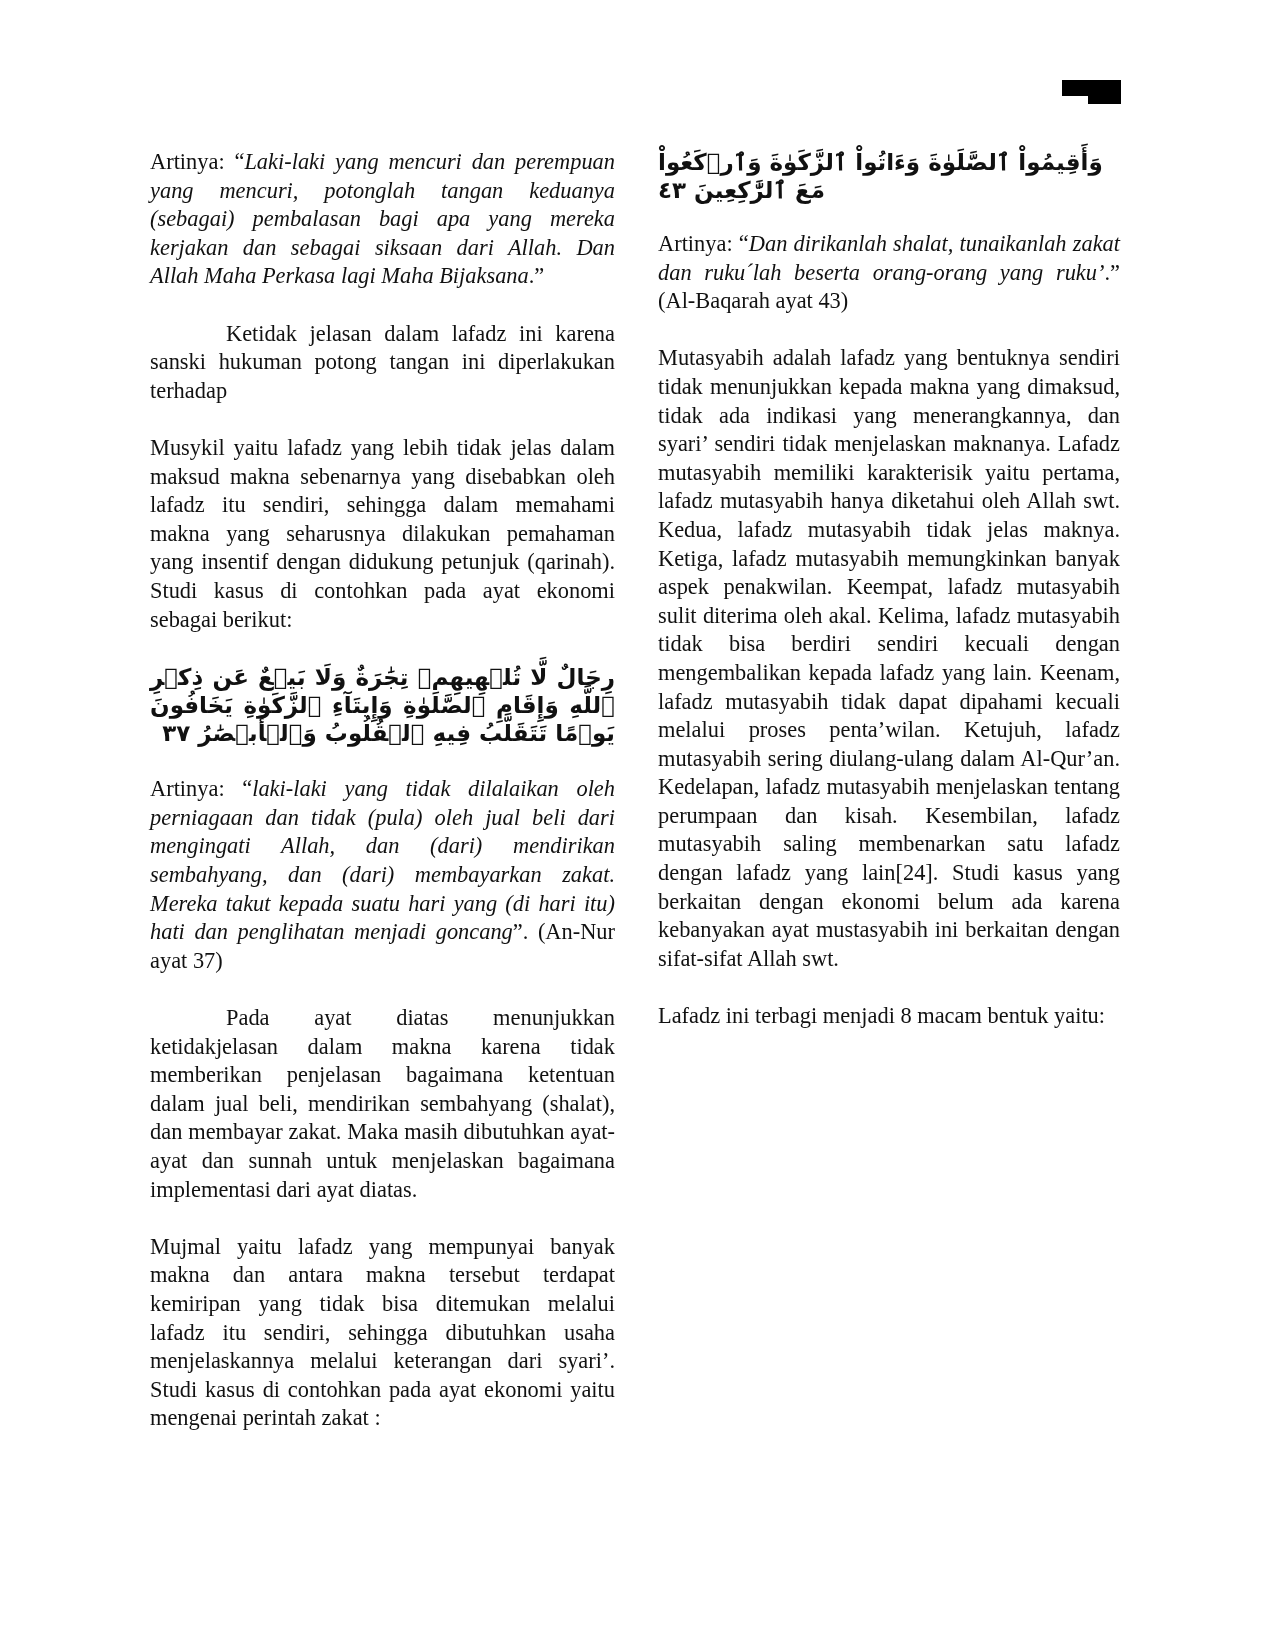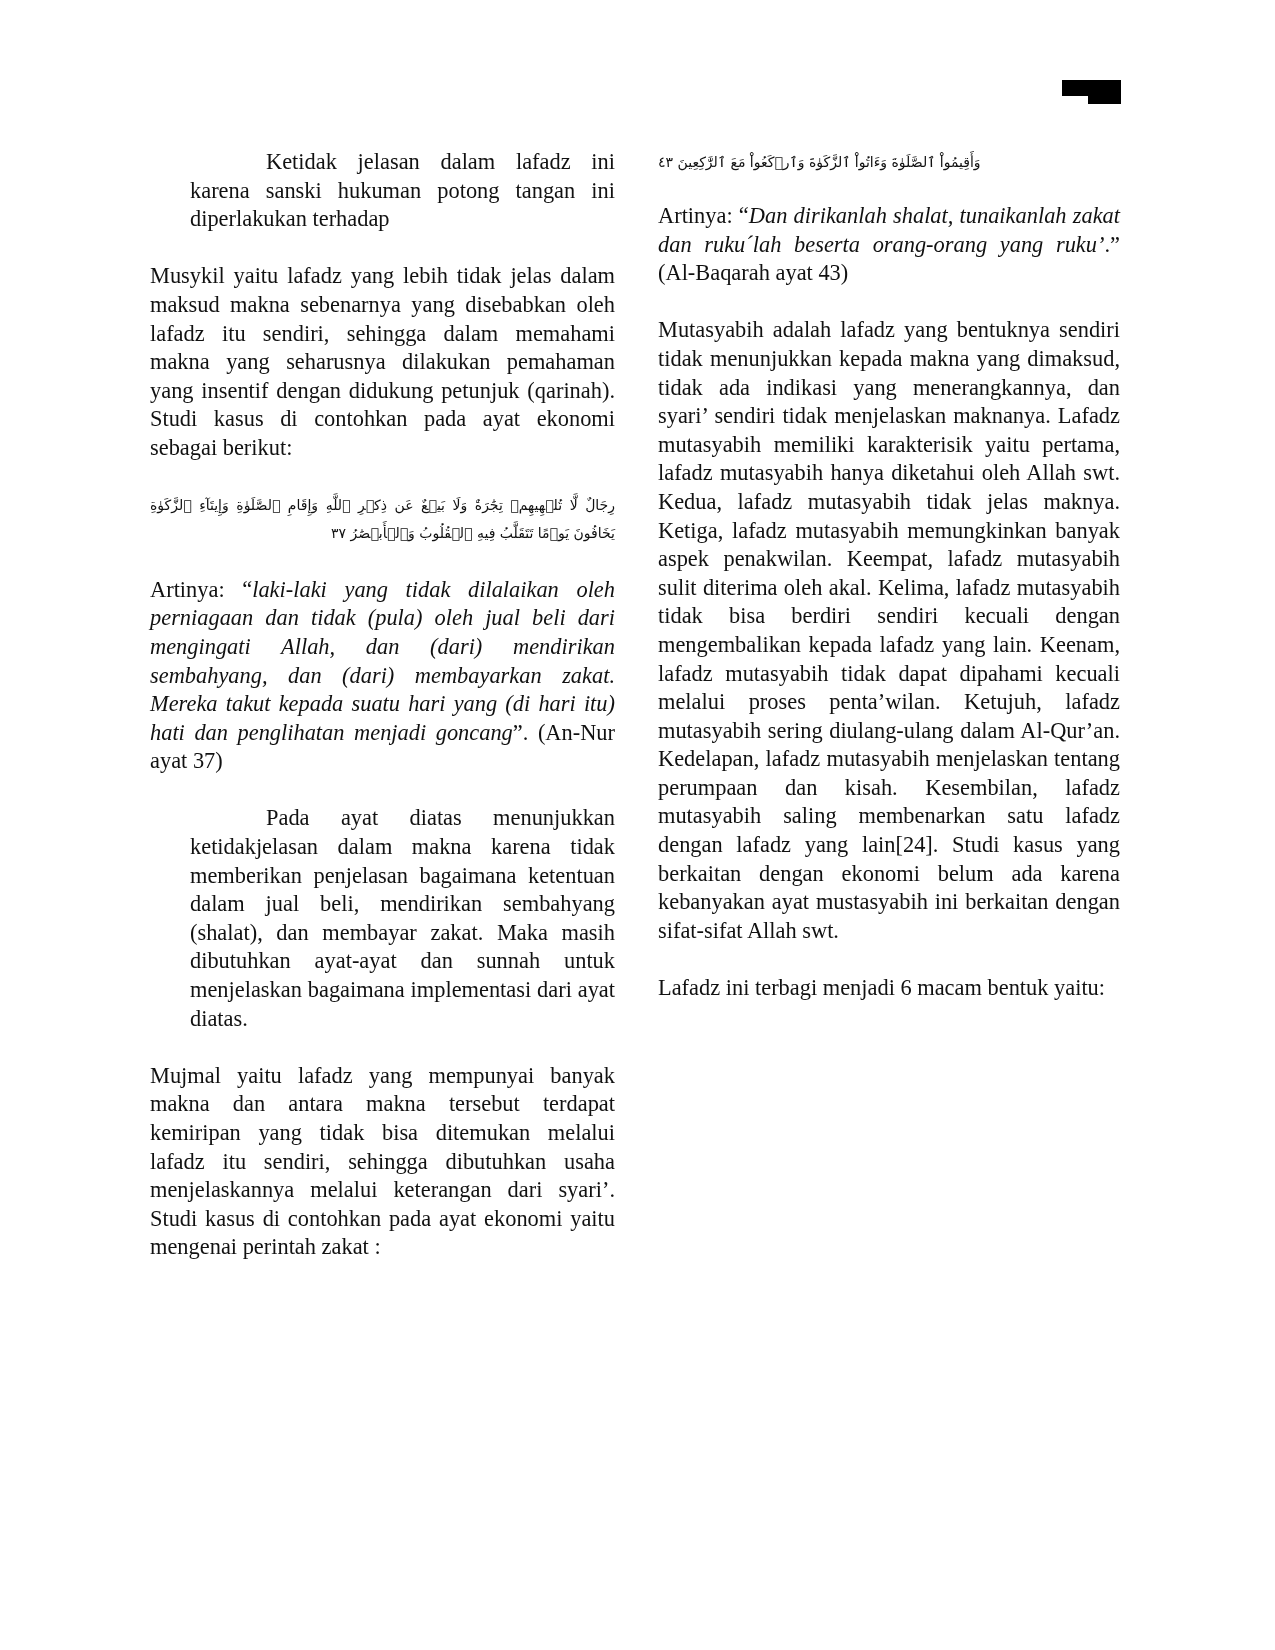--- a/index.html
+++ b/index.html
@@ -39,44 +39,46 @@
       font-size: 22.4px;
       line-height: 28.6px;
       text-align: justify;
     }
     .col-left { left: 150px; }
     .col-right { left: 658px; width: 462px; }
     .para {
       margin: 0 0 28.6px 0;
       text-align: justify;
     }
-    .para.indent { text-indent: 76px; margin-left: 40px; }
+    .para.indent { text-indent: 76px; }
     .para .it { font-style: italic; }
     .arabic {
       direction: rtl;
       text-align: justify;
       font-family: "DejaVu Sans", sans-serif;
-      font-size: 14px;
+      font-size: 23px;
       line-height: 28px;
       margin: 0 0 28.6px 0;
+      font-weight: bold;
     }
     .arabic.single {
       text-align: left;
       direction: rtl;
       padding-top: 0;
       margin-bottom: 26px;
     }
   </style>
 </head>
 <body>
 
 <div class="corner-mark"></div>
 
 <div class="column col-left">
 
+  <p class="para"><span>Artinya: “</span><span class="it">Laki-laki yang mencuri dan perempuan yang mencuri, potonglah tangan keduanya (sebagai) pembalasan bagi apa yang mereka kerjakan dan sebagai siksaan dari Allah. Dan Allah Maha Perkasa lagi Maha Bijaksana</span><span>.”</span></p>
 
   <p class="para indent">Ketidak jelasan dalam lafadz ini karena sanski hukuman potong tangan ini diperlakukan terhadap</p>
 
   <p class="para">Musykil yaitu lafadz yang lebih tidak jelas dalam maksud makna sebenarnya yang disebabkan oleh lafadz itu sendiri, sehingga dalam memahami makna yang seharusnya dilakukan pemahaman yang insentif dengan didukung petunjuk (qarinah). Studi kasus di contohkan pada ayat ekonomi sebagai berikut:</p>
 
   <p class="arabic" lang="ar">رِجَالٌ لَّا تُلۡهِيهِمۡ تِجَٰرَةٌ وَلَا بَيۡعٌ عَن ذِكۡرِ ٱللَّهِ وَإِقَامِ ٱلصَّلَوٰةِ وَإِيتَآءِ ٱلزَّكَوٰةِ يَخَافُونَ يَوۡمًا تَتَقَلَّبُ فِيهِ ٱلۡقُلُوبُ وَٱلۡأَبۡصَٰرُ ٣٧</p>
 
   <p class="para"><span>Artinya: “</span><span class="it">laki-laki yang tidak dilalaikan oleh perniagaan dan tidak (pula) oleh jual beli dari mengingati Allah, dan (dari) mendirikan sembahyang, dan (dari) membayarkan zakat. Mereka takut kepada suatu hari yang (di hari itu) hati dan penglihatan menjadi goncang</span><span>”. (An-Nur ayat 37)</span></p>
 
   <p class="para indent">Pada ayat diatas menunjukkan ketidakjelasan dalam makna karena tidak memberikan penjelasan bagaimana ketentuan dalam jual beli, mendirikan sembahyang (shalat), dan membayar zakat. Maka masih dibutuhkan ayat-ayat dan sunnah untuk menjelaskan bagaimana implementasi dari ayat diatas.</p>
@@ -87,15 +89,15 @@
 <div class="column col-right">
 
   <p class="arabic single" lang="ar">وَأَقِيمُواْ ٱلصَّلَوٰةَ وَءَاتُواْ ٱلزَّكَوٰةَ وَٱرۡكَعُواْ مَعَ ٱلرَّٰكِعِينَ ٤٣</p>
 
   <p class="para"><span>Artinya: “</span><span class="it">Dan dirikanlah shalat, tunaikanlah zakat dan ruku´lah beserta orang-orang yang ruku’</span><span>.” (Al-Baqarah ayat 43)</span></p>
 
 
   <p class="para">Mutasyabih adalah lafadz yang bentuknya sendiri tidak menunjukkan kepada makna yang dimaksud, tidak ada indikasi yang menerangkannya, dan syari’ sendiri tidak menjelaskan maknanya. Lafadz mutasyabih memiliki karakterisik yaitu pertama, lafadz mutasyabih hanya diketahui oleh Allah swt. Kedua, lafadz mutasyabih tidak jelas maknya. Ketiga, lafadz mutasyabih memungkinkan banyak aspek penakwilan. Keempat, lafadz mutasyabih sulit diterima oleh akal. Kelima, lafadz mutasyabih tidak bisa berdiri sendiri kecuali dengan mengembalikan kepada lafadz yang lain. Keenam, lafadz mutasyabih tidak dapat dipahami kecuali melalui proses penta’wilan. Ketujuh, lafadz mutasyabih sering diulang-ulang dalam Al-Qur’an. Kedelapan, lafadz mutasyabih menjelaskan tentang perumpaan dan kisah. Kesembilan, lafadz mutasyabih saling membenarkan satu lafadz dengan lafadz yang lain[24]. Studi kasus yang berkaitan dengan ekonomi belum ada karena kebanyakan ayat mustasyabih ini berkaitan dengan sifat-sifat Allah swt.</p>
 
 
-  <p class="para">Lafadz ini terbagi menjadi 6 macam bentuk yaitu:</p>
+  <p class="para">Lafadz ini terbagi menjadi 8 macam bentuk yaitu:</p>
 
 </div>
 
 </body></html>

